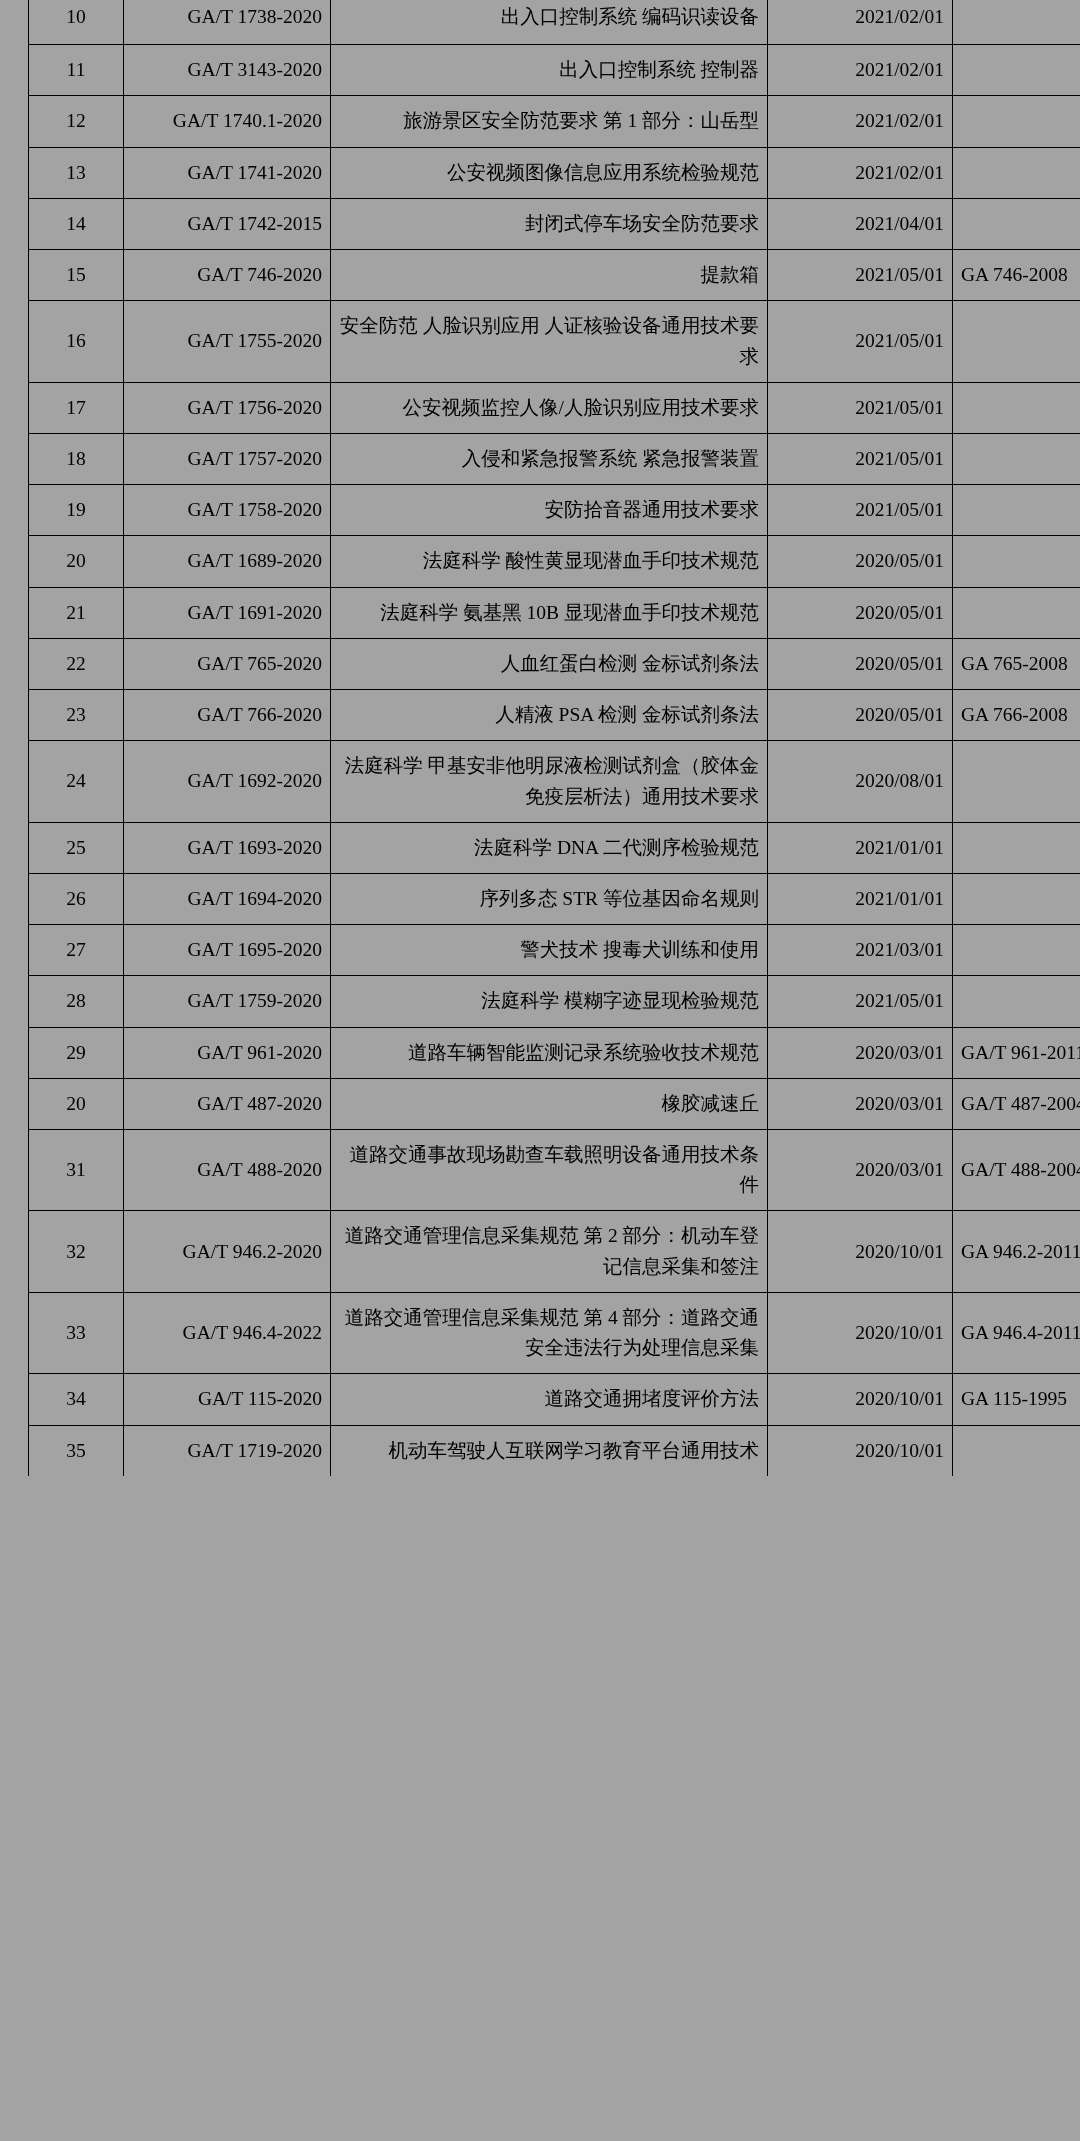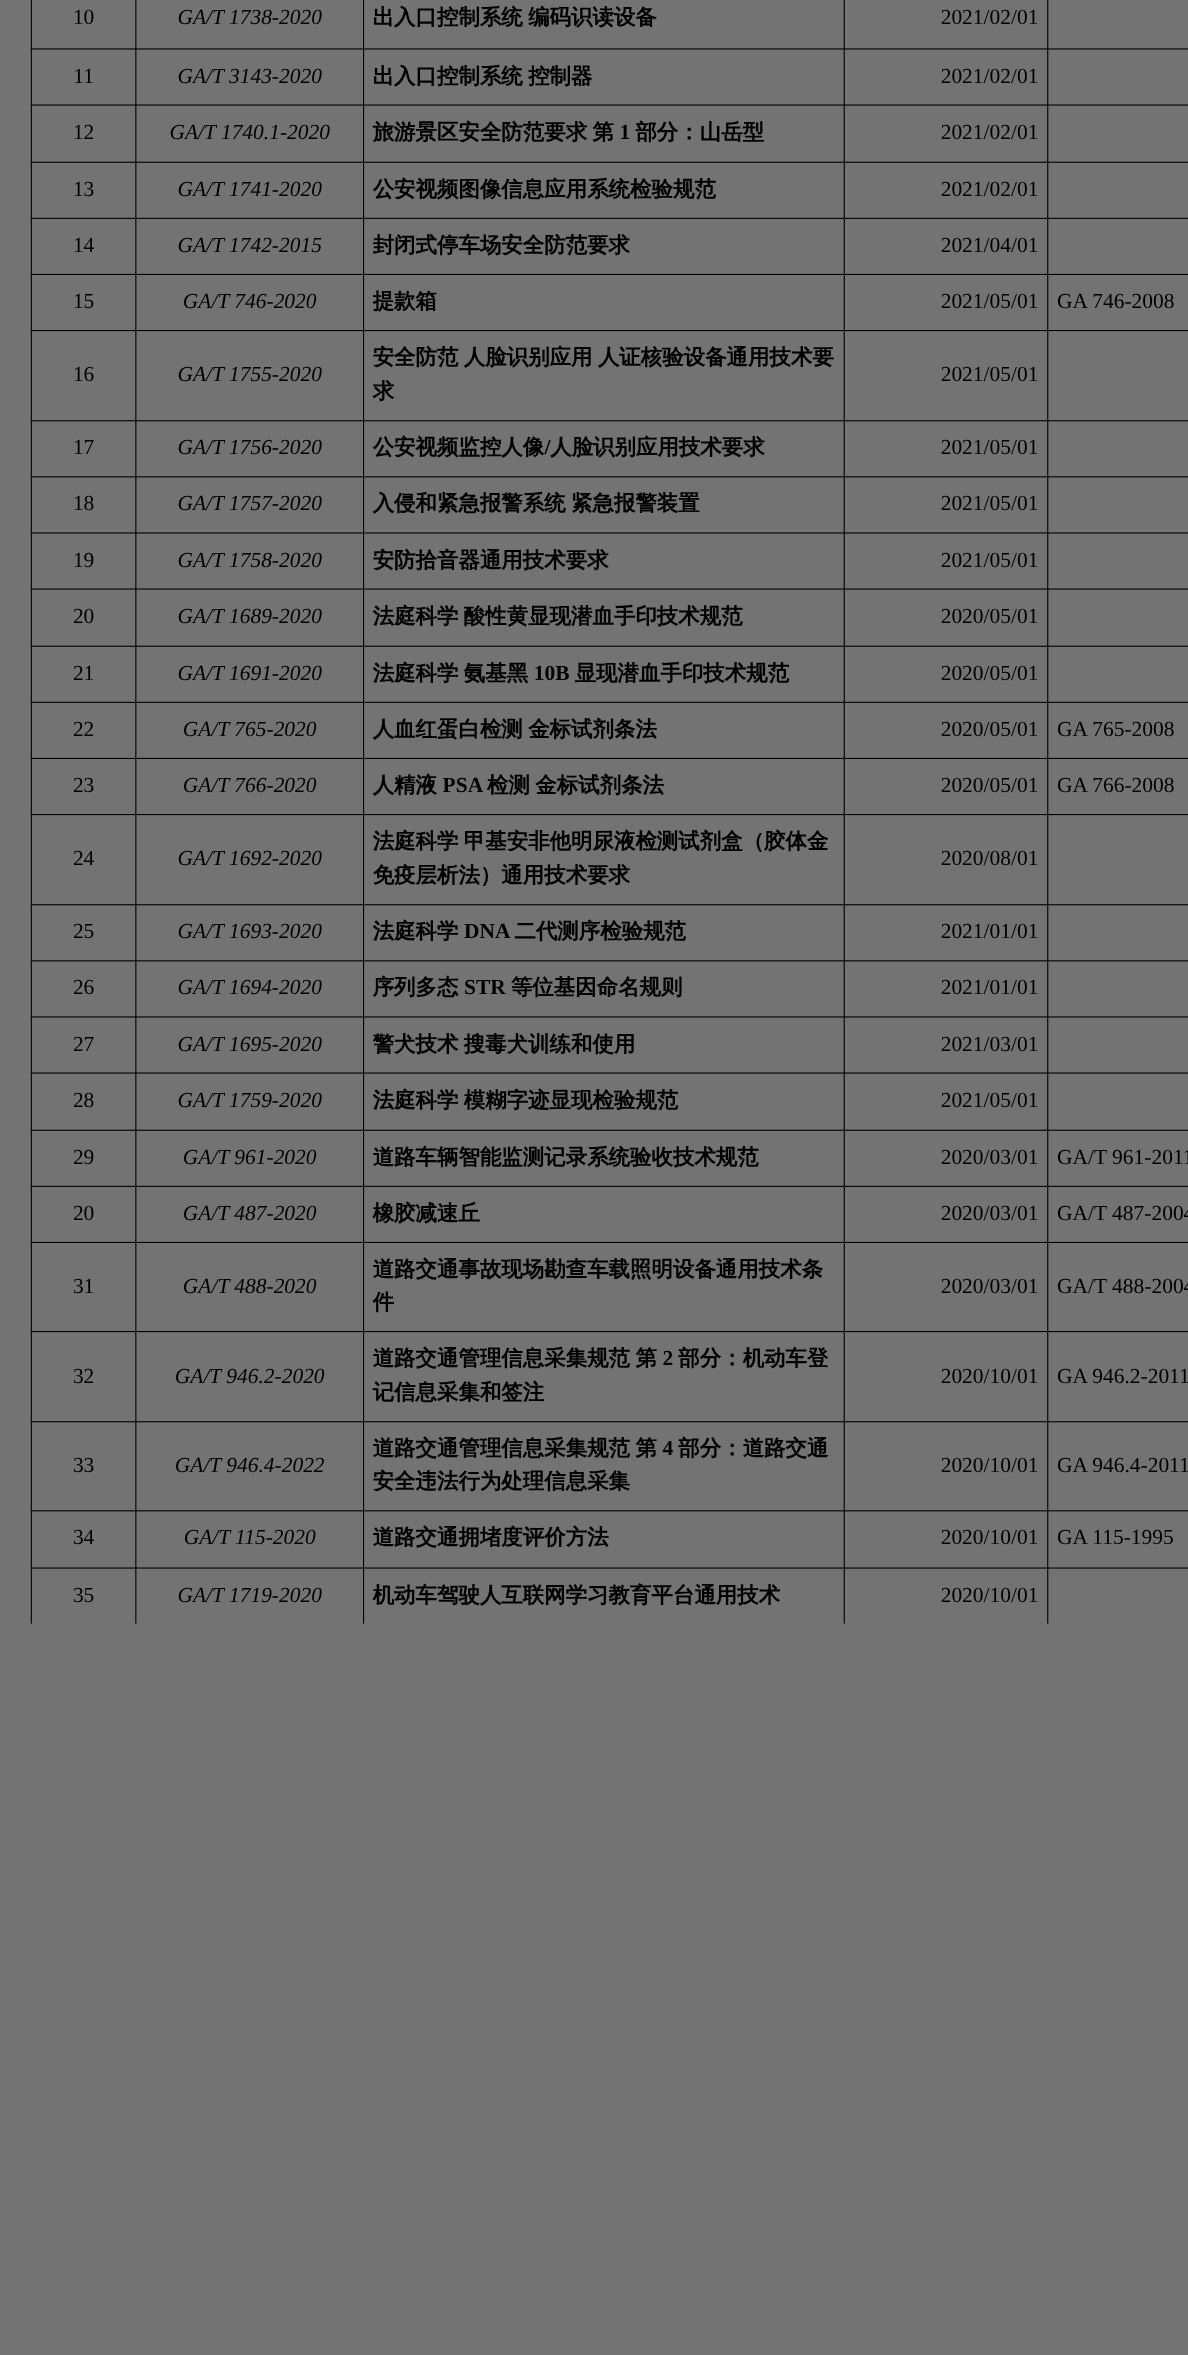--- a/index.html
+++ b/index.html
@@ -9,21 +9,21 @@
   }
   body {
     width: 1080px;
     font-family: "Liberation Serif", "DejaVu Serif", serif;
     color: #000000;
   }
   .page {
     position: relative;
     width: 1080px;
     min-height: 2141px;
-    background: #737373;
+    background: #a3a3a3;
     box-sizing: border-box;
     padding: 0 28px;
   }
   table.std-table {
     border-collapse: collapse;
     table-layout: fixed;
     width: 1024px;
     margin: 0;
   }
   table.std-table td {
@@ -34,31 +34,29 @@
     line-height: 1.55;
     font-family: "Liberation Serif", "DejaVu Serif", serif;
   }
   td.c-no {
     width: 78px;
     text-align: center;
     white-space: nowrap;
   }
   td.c-code {
     width: 190px;
-    text-align: center;
+    text-align: right;
     padding-left: 18px;
     white-space: nowrap;
-    font-style: italic;
   }
   td.c-title {
     width: 420px;
-    text-align: left;
+    text-align: right;
     padding-left: 14px;
     padding-right: 14px;
-    font-weight: bold;
   }
   td.c-date {
     width: 168px;
     text-align: right;
     white-space: nowrap;
   }
   td.c-repl {
     width: 168px;
     text-align: left;
     padding-left: 14px;

